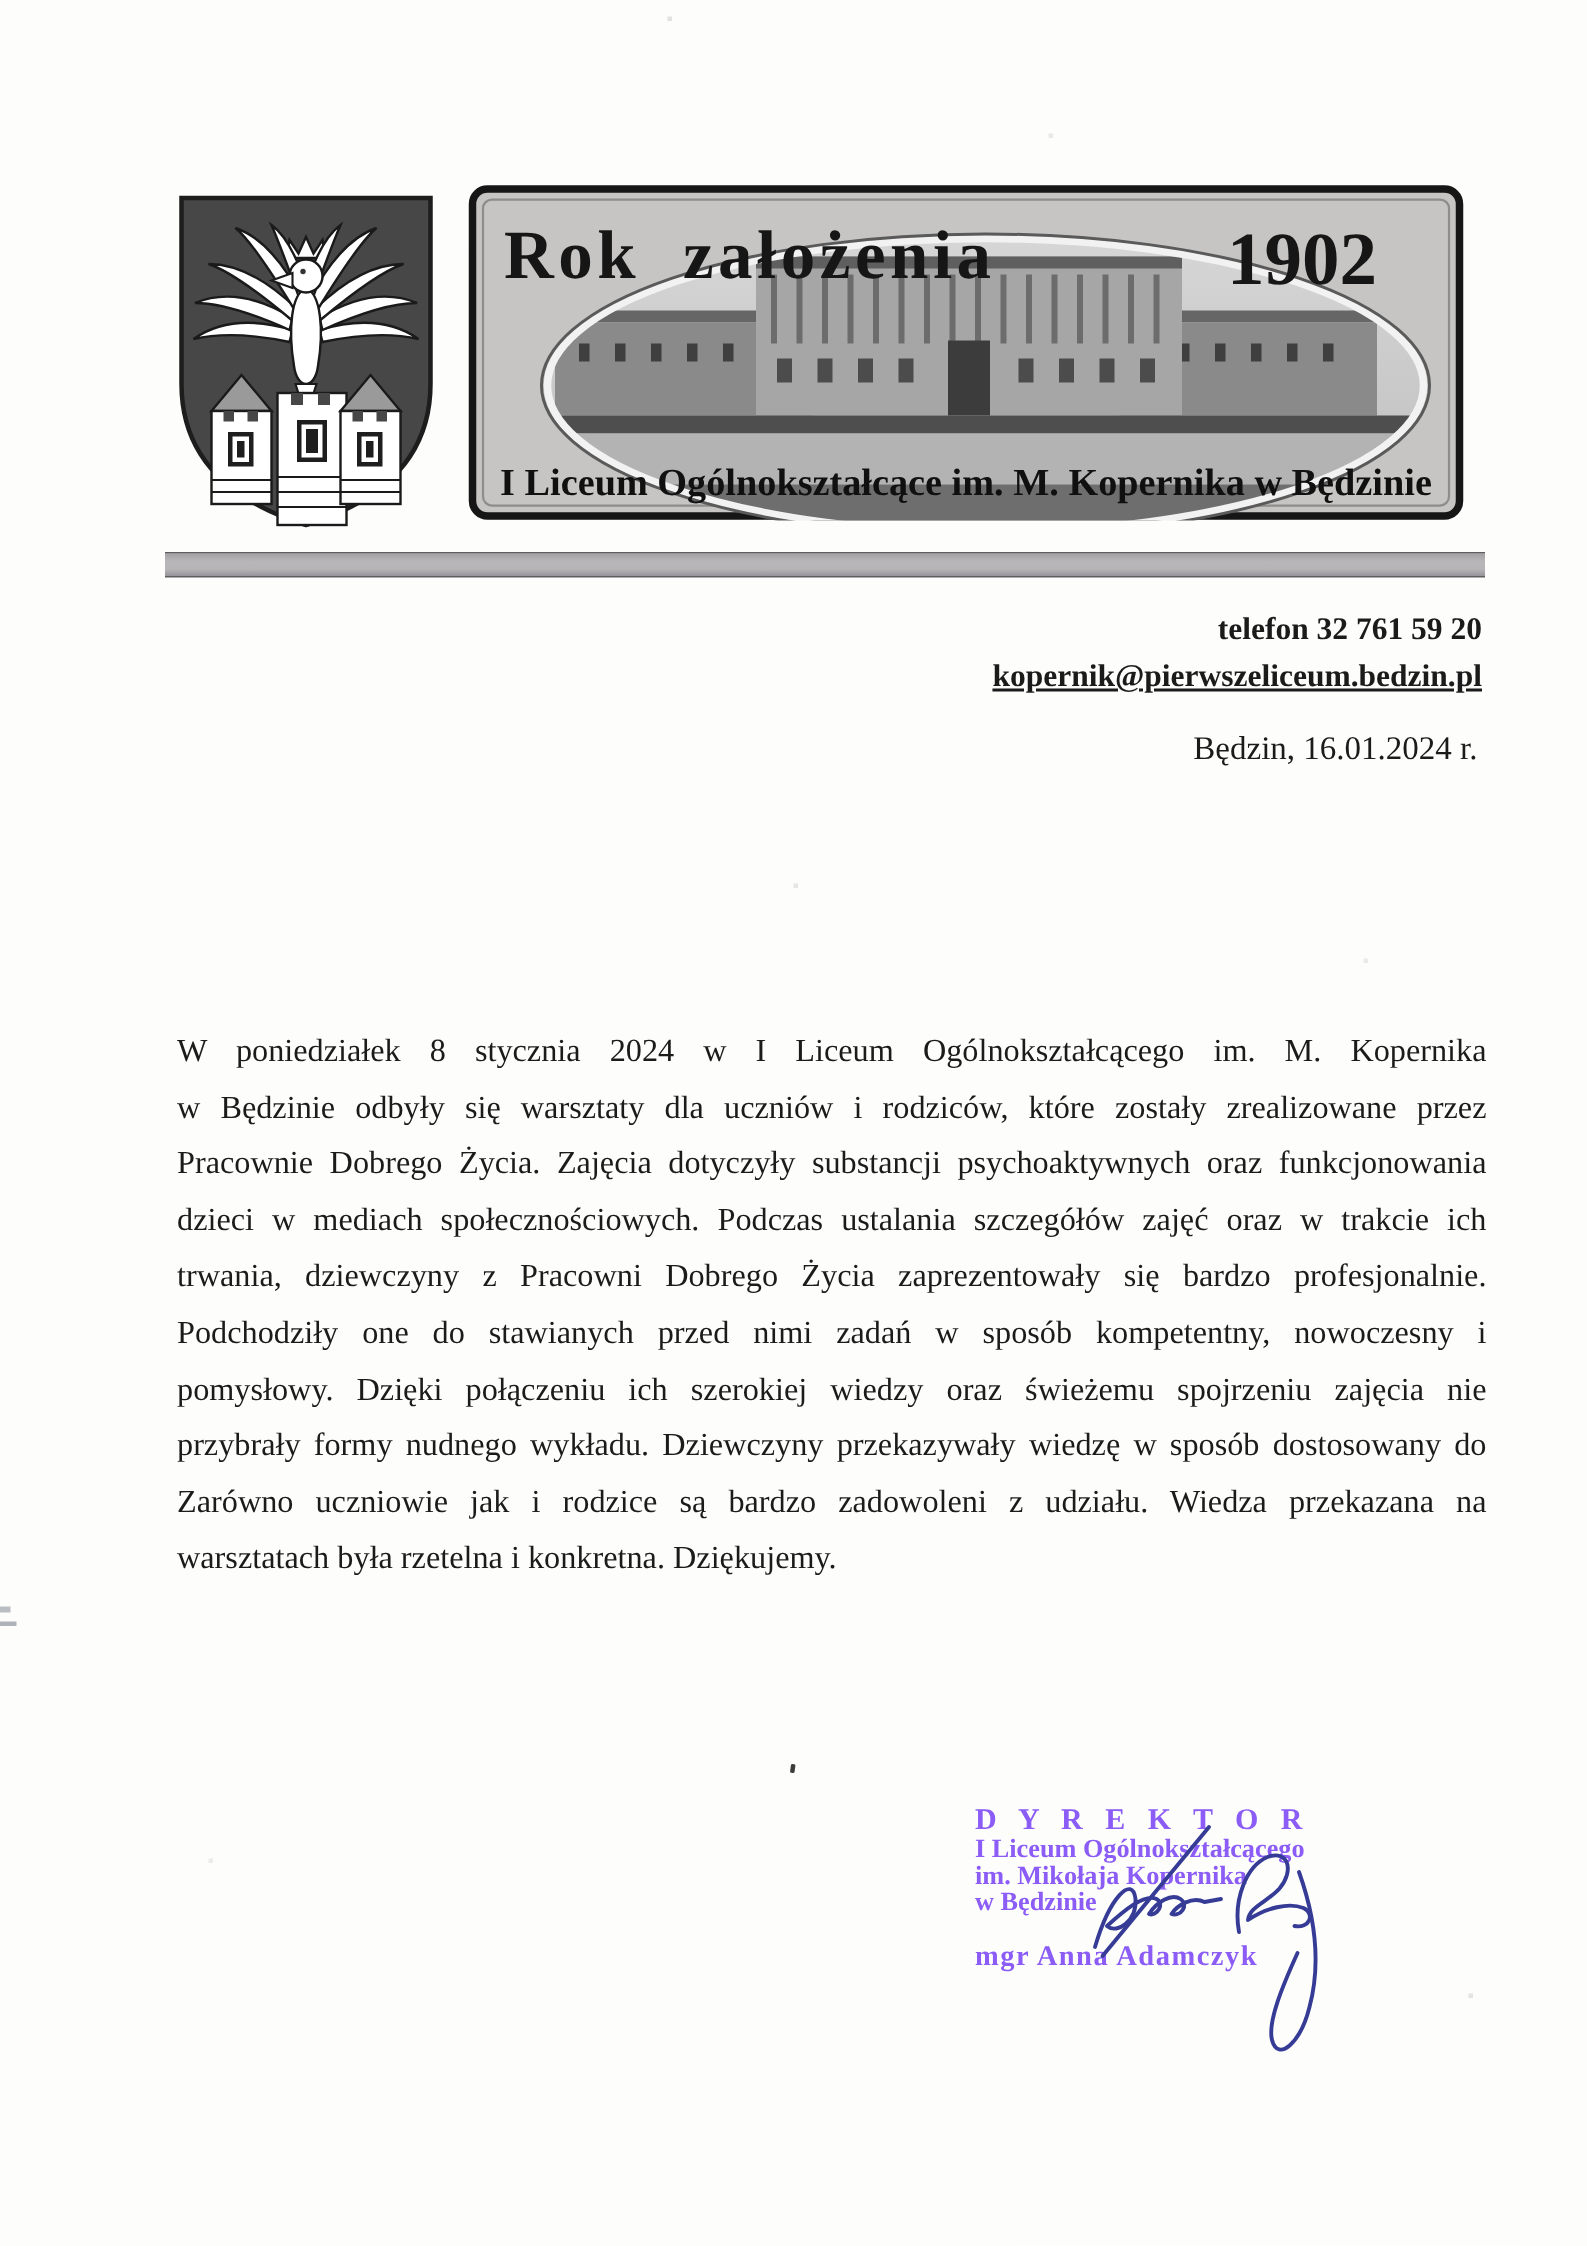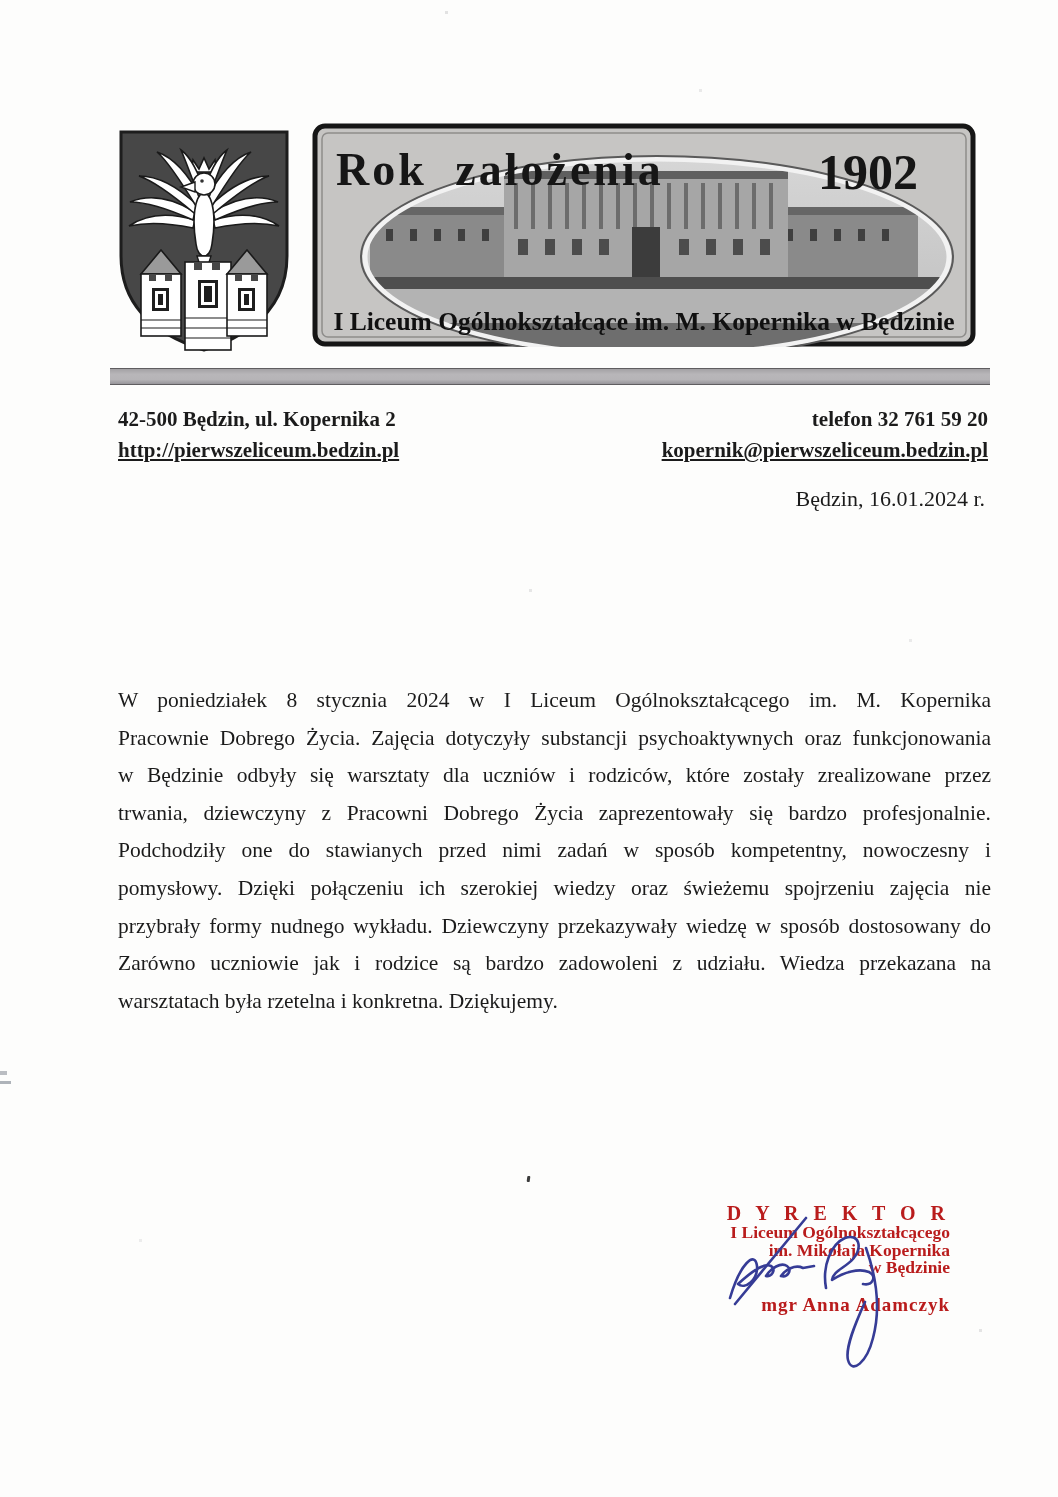--- a/index.html
+++ b/index.html
@@ -35,21 +35,21 @@
     font-size:21.5px;height:37.6px;line-height:37.6px;
     text-align:justify;text-align-last:justify;
     white-space:normal;overflow:hidden;
   }
   .body-line.last{text-align-last:left;}
   .ink-dot{position:absolute;left:527px;top:1176px;width:3px;height:6px;background:#3c3c3c;border-radius:1px;transform:rotate(8deg);}
   .edge-artifact-1{position:absolute;left:0;top:1071px;width:7px;height:4px;background:#a9adb3;opacity:.8;}
   .edge-artifact-2{position:absolute;left:0;top:1081px;width:11px;height:3px;background:#9aa0a8;opacity:.8;}
   .stamp{
     position:absolute;left:650px;top:1202px;width:300px;
-    text-align:right;color:#b91c1c;font-weight:bold;
+    text-align:left;color:#8b5cf6;font-weight:bold;
   }
   .stamp-title{font-size:20px;letter-spacing:5px;line-height:22px;}
   .stamp-line{font-size:17.5px;line-height:17.5px;}
   .stamp-signer{font-size:19px;line-height:20px;margin-top:18px;letter-spacing:1px;}
   .signature{position:absolute;left:710px;top:1208px;width:225px;height:172px;pointer-events:none;}
 </style>
 </head>
 <body>
 
 <div class="page">
@@ -195,35 +195,32 @@
       </g>
 
       <text x="24" y="62" font-family="Liberation Serif, DejaVu Serif, serif" font-size="46" font-weight="bold" fill="#161616" letter-spacing="3" word-spacing="14">Rok założenia</text>
       <text x="506" y="66" font-family="Liberation Serif, DejaVu Serif, serif" font-size="50" font-weight="bold" fill="#161616">1902</text>
       <text x="332" y="207" text-anchor="middle" font-family="Liberation Serif, DejaVu Serif, serif" font-size="25.5" font-weight="bold" fill="#101010">I Liceum Ogólnokształcące im. M. Kopernika w Będzinie</text>
     </svg>
   </div>
 
   <div class="divider-bar"></div>
 
-  <div class="contact-left">
-    <div>42-500 Będzin, ul. Kopernika 2</div>
-    <div class="underlined">http://pierwszeliceum.bedzin.pl</div>
-  </div>
   <div class="contact-right">
     <div>telefon 32 761 59 20</div>
     <div class="underlined">kopernik@pierwszeliceum.bedzin.pl</div>
   </div>
 
   <div class="dateline">Będzin, 16.01.2024 r.</div>
 
   <div class="body-text">
     <div class="body-line">W poniedziałek 8 stycznia 2024 w I Liceum Ogólnokształcącego im. M. Kopernika</div>
+    <div class="body-line">w Będzinie odbyły się warsztaty dla uczniów i rodziców, które zostały zrealizowane przez</div>
     <div class="body-line">Pracownie Dobrego Życia. Zajęcia dotyczyły substancji psychoaktywnych oraz funkcjonowania</div>
-    <div class="body-line">w Będzinie odbyły się warsztaty dla uczniów i rodziców, które zostały zrealizowane przez</div>
+    <div class="body-line">dzieci w mediach społecznościowych. Podczas ustalania szczegółów zajęć oraz w trakcie ich</div>
     <div class="body-line">trwania, dziewczyny z Pracowni Dobrego Życia zaprezentowały się bardzo profesjonalnie.</div>
     <div class="body-line">Podchodziły one do stawianych przed nimi zadań w sposób kompetentny, nowoczesny i</div>
     <div class="body-line">pomysłowy. Dzięki połączeniu ich szerokiej wiedzy oraz świeżemu spojrzeniu zajęcia nie</div>
     <div class="body-line">przybrały formy nudnego wykładu. Dziewczyny przekazywały wiedzę w sposób dostosowany do</div>
     <div class="body-line">Zarówno uczniowie jak i rodzice są bardzo zadowoleni z udziału. Wiedza przekazana na</div>
     <div class="body-line last">warsztatach była rzetelna i konkretna. Dziękujemy.</div>
   </div>
 
   <div class="ink-dot"></div>
   <div class="edge-artifact-1"></div>

